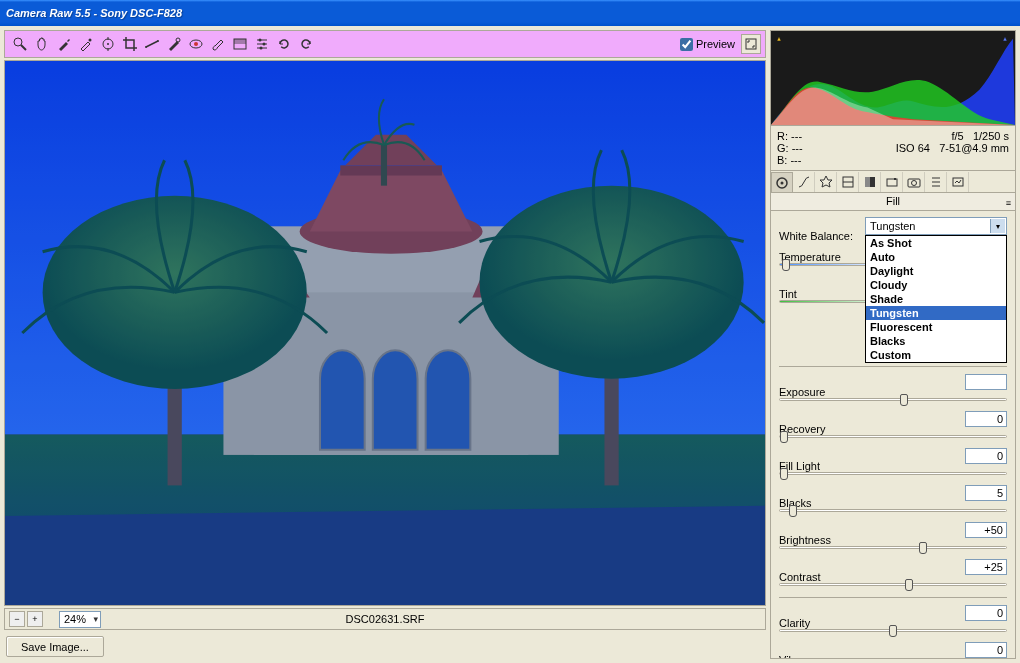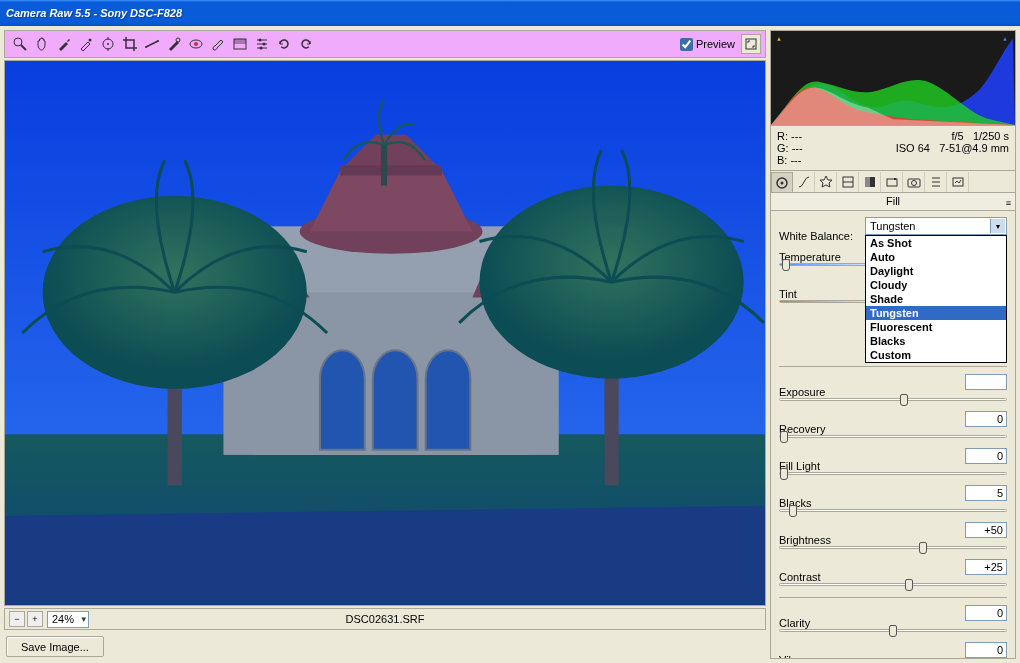--- a/index.html
+++ b/index.html
@@ -18,21 +18,21 @@
 .preview-check { display:flex; align-items:center; gap:3px; margin-right:6px; }
 .preview-check input { accent-color:#3a6ea5; }
 .fullscreen-btn { width:20px; height:20px; border:1px solid #aca899; display:flex; align-items:center; justify-content:center; background:#ece9d8; }
 
 .imgframe { flex:1; background:#333; border:1px solid #aca899; margin-top:2px; position:relative; overflow:hidden; }
 .imgsvg { width:100%; height:100%; display:block; }
 
 .statusbar { height:22px; border:1px solid #aca899; margin-top:2px; display:flex; align-items:center; padding:0 4px; background:#ece9d8; position:relative; }
 .zoom-btns { display:flex; gap:2px; }
 .zoom-btn { width:16px; height:16px; border:1px solid #aca899; background:#efefef; display:flex; align-items:center; justify-content:center; font-size:9px; }
-.zoom-sel { border:1px solid #7f9db9; background:#fff; padding:0 14px 0 4px; margin-left:4px; position:relative; height:17px; line-height:15px; }
+.zoom-sel { border:1px solid #7f9db9; background:#fff; padding:0 14px 0 4px; margin-left:16px; position:relative; height:17px; line-height:15px; }
 .zoom-sel::after { content:"▾"; position:absolute; right:2px; top:0; font-size:9px; color:#333; }
 .filename { position:absolute; left:50%; transform:translateX(-50%); }
 
 .left-footer { display:flex; align-items:center; padding:6px 2px 2px; gap:8px; }
 .btn { background:#ece9d8; border:1px solid #aca899; padding:2px 14px; height:21px; cursor:pointer; border-radius:2px; box-shadow: inset 1px 1px 0 #fff; }
 .colorspace { color:#0033cc; text-decoration:underline; flex:1; text-align:center; cursor:pointer; }
 
 .right { width:250px; display:flex; flex-direction:column; padding:4px 4px 4px 0; }
 .histo-wrap { border:1px solid #aca899; height:96px; background:#202020; position:relative; }
 .histo-wrap .warn { position:absolute; top:2px; width:12px; height:12px; }

